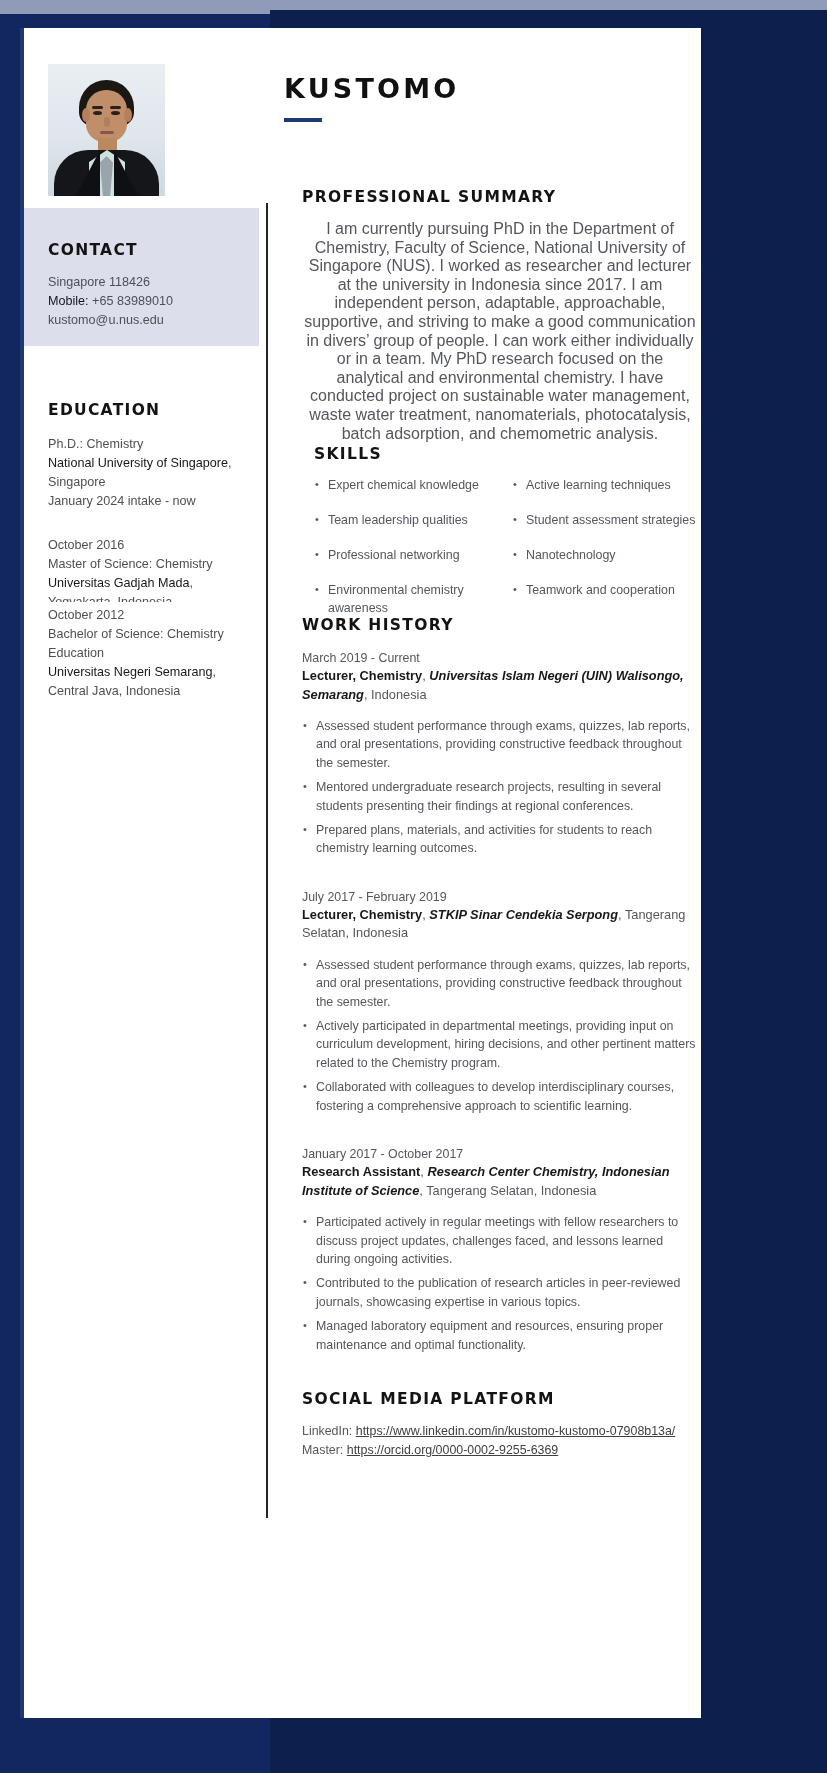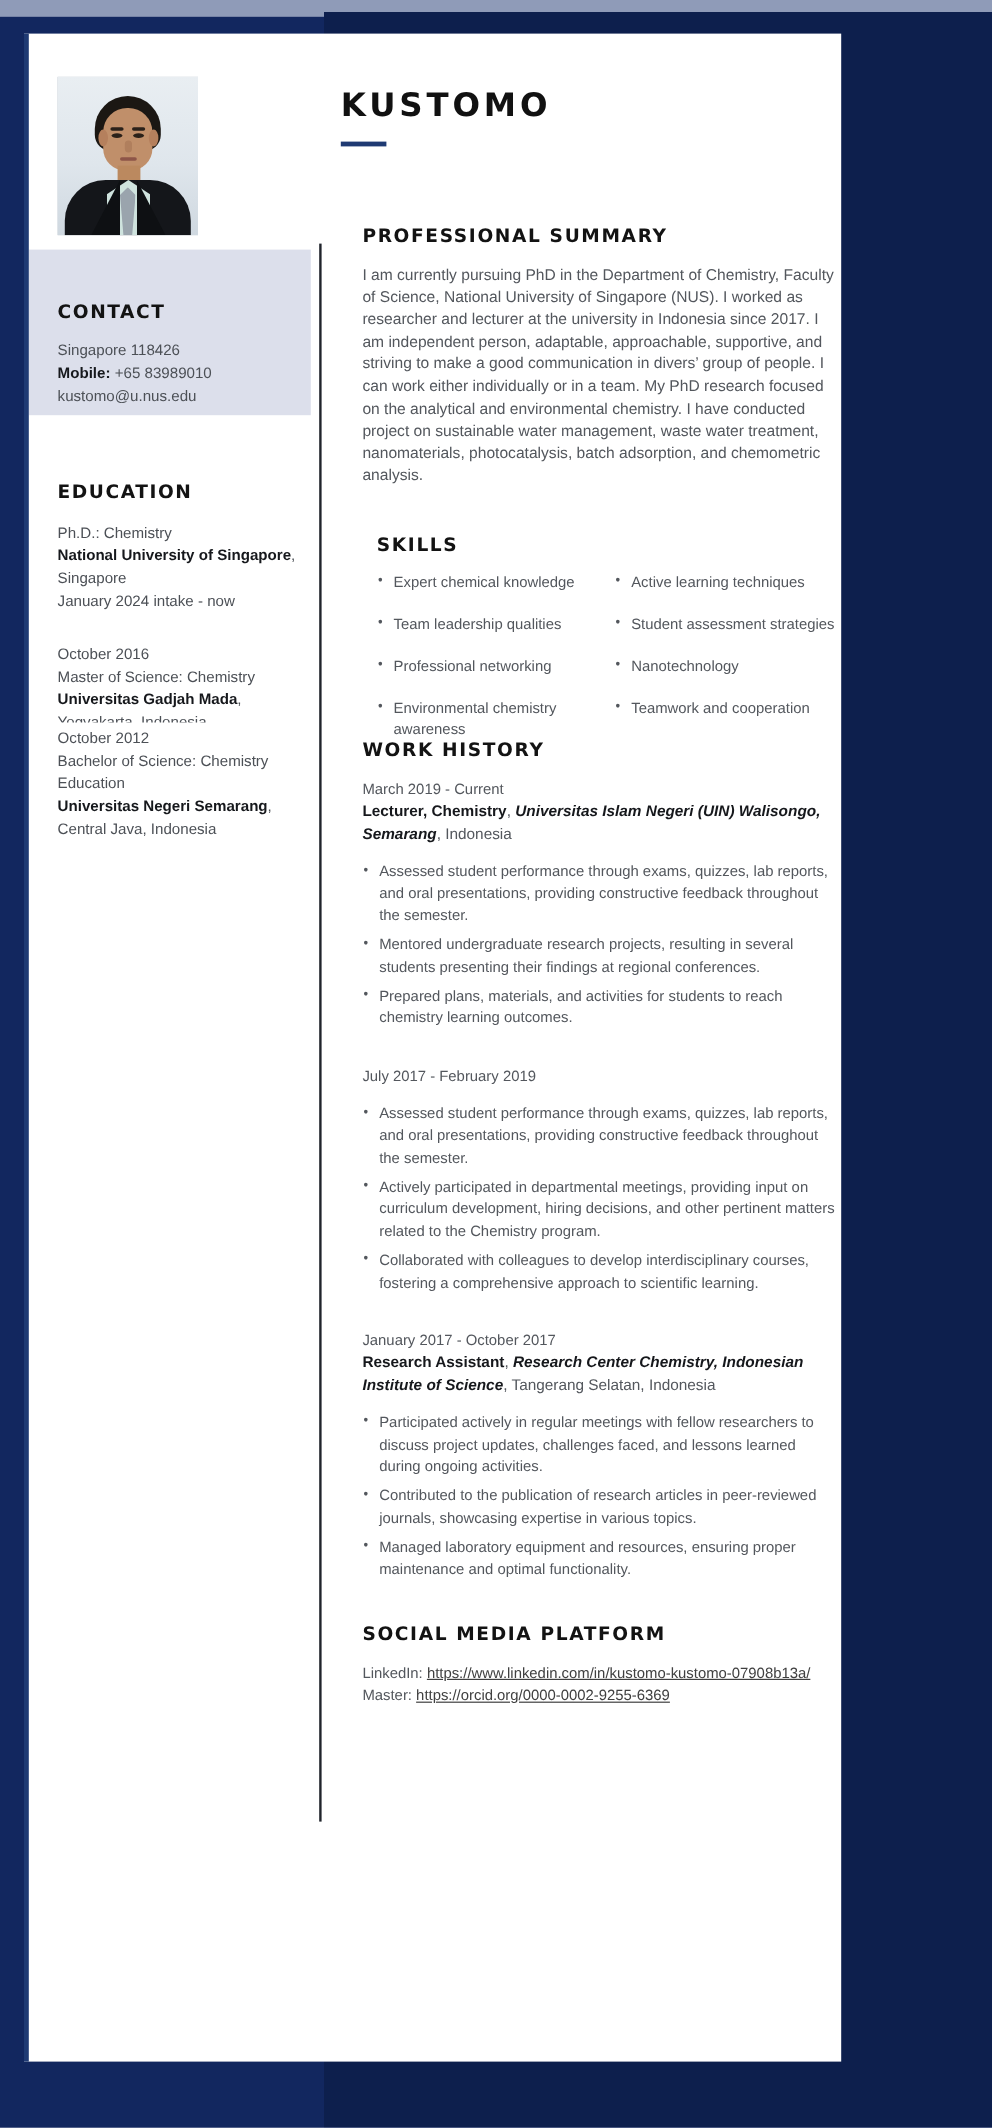--- a/index.html
+++ b/index.html
@@ -46,33 +46,33 @@
   .photo .lapel-l{position:absolute;left:28px;top:86px;width:24px;height:46px;background:#0e1013;clip-path:polygon(100% 0,100% 100%,0 100%);}
   .photo .lapel-r{position:absolute;left:66px;top:86px;width:24px;height:46px;background:#0e1013;clip-path:polygon(0 0,100% 100%,0 100%);}
 
   .contact-box{position:absolute;left:4px;top:180px;width:235px;height:138px;background:#dcdfeb;}
   .left-inner{position:absolute;left:28px;}
   h2.side-title{
     font-size:15.5px;font-weight:bold;letter-spacing:1.3px;color:#131313;margin:0;
     font-family:"DejaVu Sans",sans-serif;
   }
   .side-line{font-size:12.6px;color:#4c5056;line-height:19px;}
-  .side-line b{color:#16181c;font-weight:bold;}
+  .side-line b{color:#16181c;font-weight:normal;}
   .side-gap{height:13px;}
 
   
   .vrule{position:absolute;left:246px;top:175px;width:2px;height:1315px;background:#20242b;}
 
   
   .right{position:absolute;left:264px;top:0;width:400px;}
   h2.sec-title{
     font-size:15.5px;font-weight:bold;letter-spacing:1.35px;color:#131313;margin:0;
     font-family:"DejaVu Sans",sans-serif;
   }
-  .body-text{font-size:13px;line-height:18.6px;color:#53575d;}
+  .body-text{font-size:16px;line-height:18.6px;color:#53575d;text-align:center;}
   .skills-grid{display:flex;gap:0px;margin-top:13px;}
   .skills-col{width:50%;}
   .skill{
     position:relative;font-size:12.4px;line-height:18px;color:#53575d;
     padding-left:14px;margin-bottom:17px;
   }
   .skill:before{content:"•";position:absolute;left:1px;top:-1px;color:#53575d;font-size:11px;}
   .job{margin-top:0;}
   .job-date{font-size:12.4px;color:#53575d;line-height:18px;}
   .job-title{font-size:12.8px;line-height:18.5px;color:#53575d;}
@@ -111,21 +111,21 @@
           <div class="mouth"></div>
           <div class="neck"></div>
         <div class="shoulders"></div>
           <div class="shirt"></div>
         <div class="lapel-l"></div>
           <div class="lapel-r"></div>
           <div class="tie"></div>
       </div>
 
       <div class="contact-box"></div>
-      <div class="left-inner" style="top:223px;width:200px;">
+      <div class="left-inner" style="top:213px;width:200px;">
         <h2 class="side-title">CONTACT</h2>
         <div style="height:14px;"></div>
         <div class="side-line">Singapore 118426</div>
         <div class="side-line"><b>Mobile:</b><span> +65 83989010</span></div>
         <div class="side-line">kustomo@u.nus.edu</div>
       </div>
 
       <div class="left-inner" style="top:373px;width:200px;">
         <h2 class="side-title">EDUCATION</h2>
         <div style="height:16px;"></div>
@@ -198,20 +198,21 @@
           <div class="job-title"><b>Lecturer, Chemistry</b>, <i>Universitas Islam Negeri (UIN) Walisongo, Semarang</i><span>, Indonesia</span></div>
           <div style="height:7px;"></div>
           <div class="duty">Assessed student performance through exams, quizzes, lab reports, and oral presentations, providing constructive feedback throughout the semester.</div>
           <div class="duty">Mentored undergraduate research projects, resulting in several students presenting their findings at regional conferences.</div>
           <div class="duty">Prepared plans, materials, and activities for students to reach chemistry learning outcomes.</div>
         </div>
 
         <div style="height:30px;"></div>
         <div class="job">
           <div class="job-date">July 2017 - February 2019</div>
+          <div class="job-title"><b>Lecturer, Chemistry</b>, <i>STKIP Sinar Cendekia Serpong</i><span>, Tangerang Selatan, Indonesia</span></div>
           <div style="height:7px;"></div>
           <div class="duty">Assessed student performance through exams, quizzes, lab reports, and oral presentations, providing constructive feedback throughout the semester.</div>
           <div class="duty">Actively participated in departmental meetings, providing input on curriculum development, hiring decisions, and other pertinent matters related to the Chemistry program.</div>
           <div class="duty">Collaborated with colleagues to develop interdisciplinary courses, fostering a comprehensive approach to scientific learning.</div>
         </div>
 
         <div style="height:30px;"></div>
         <div class="job">
           <div class="job-date">January 2017 - October 2017</div>
           <div class="job-title"><b>Research Assistant</b>, <i>Research Center Chemistry, Indonesian Institute of Science</i><span>, Tangerang Selatan, Indonesia</span></div>

